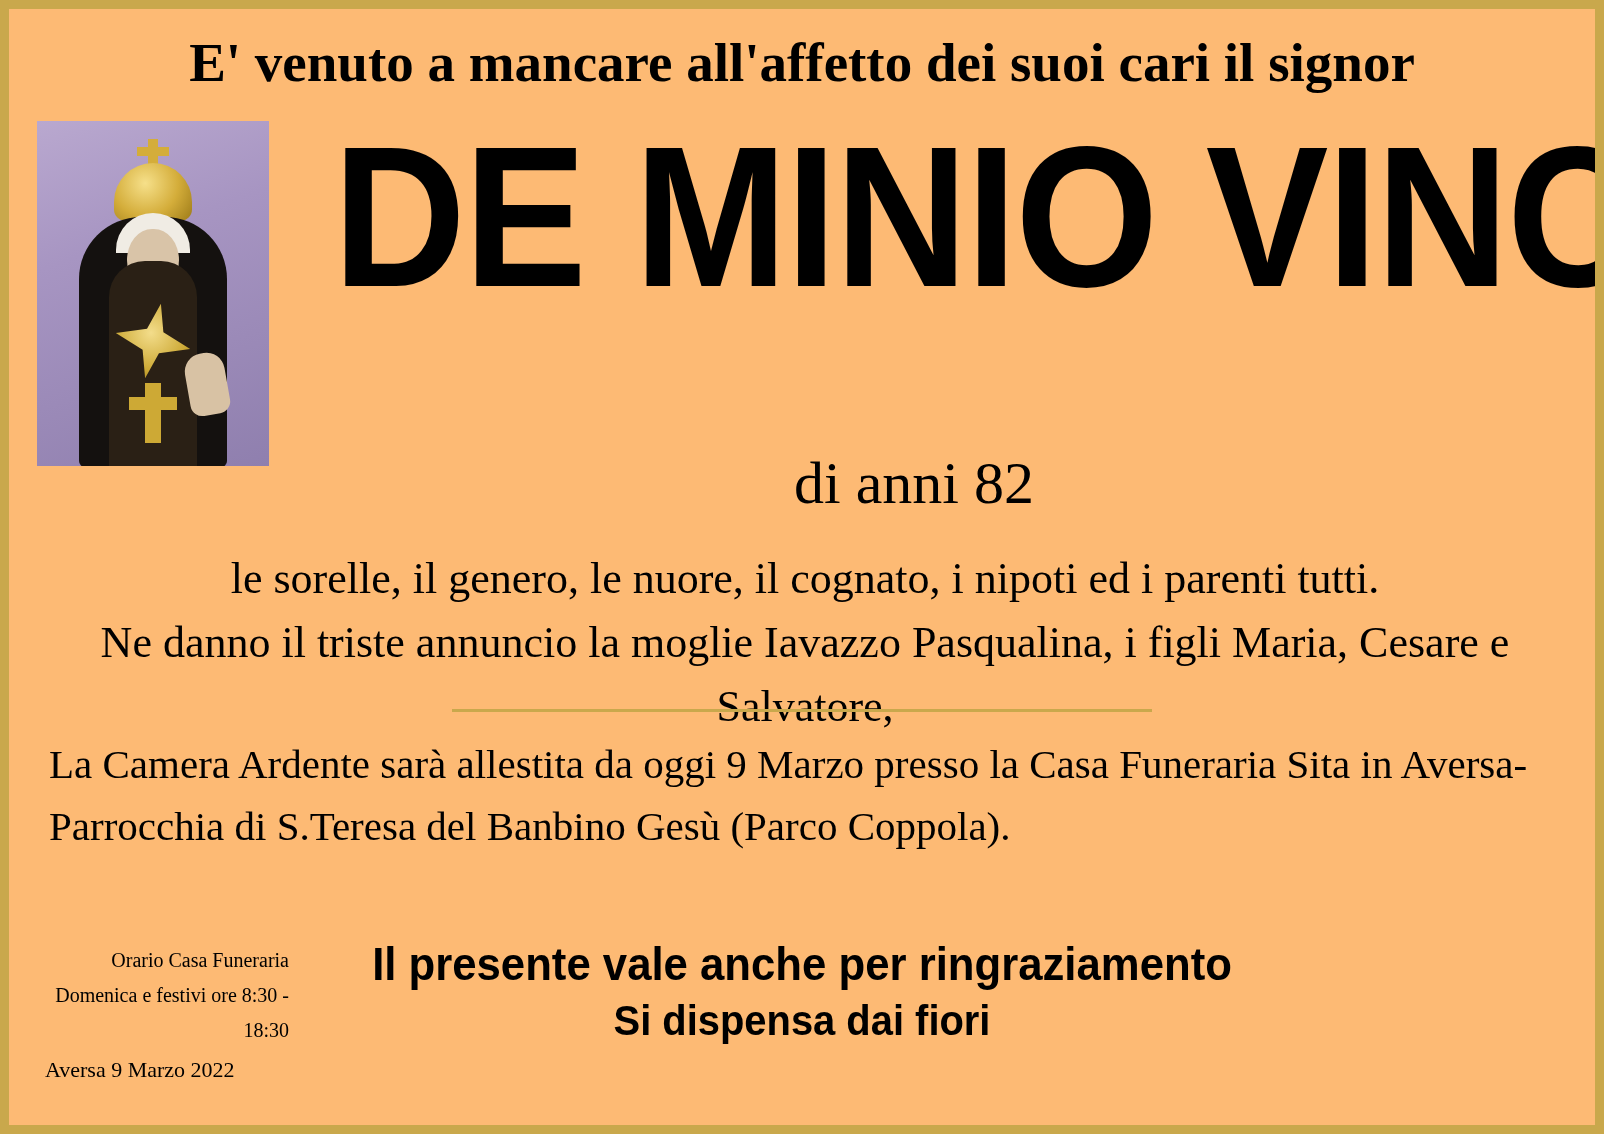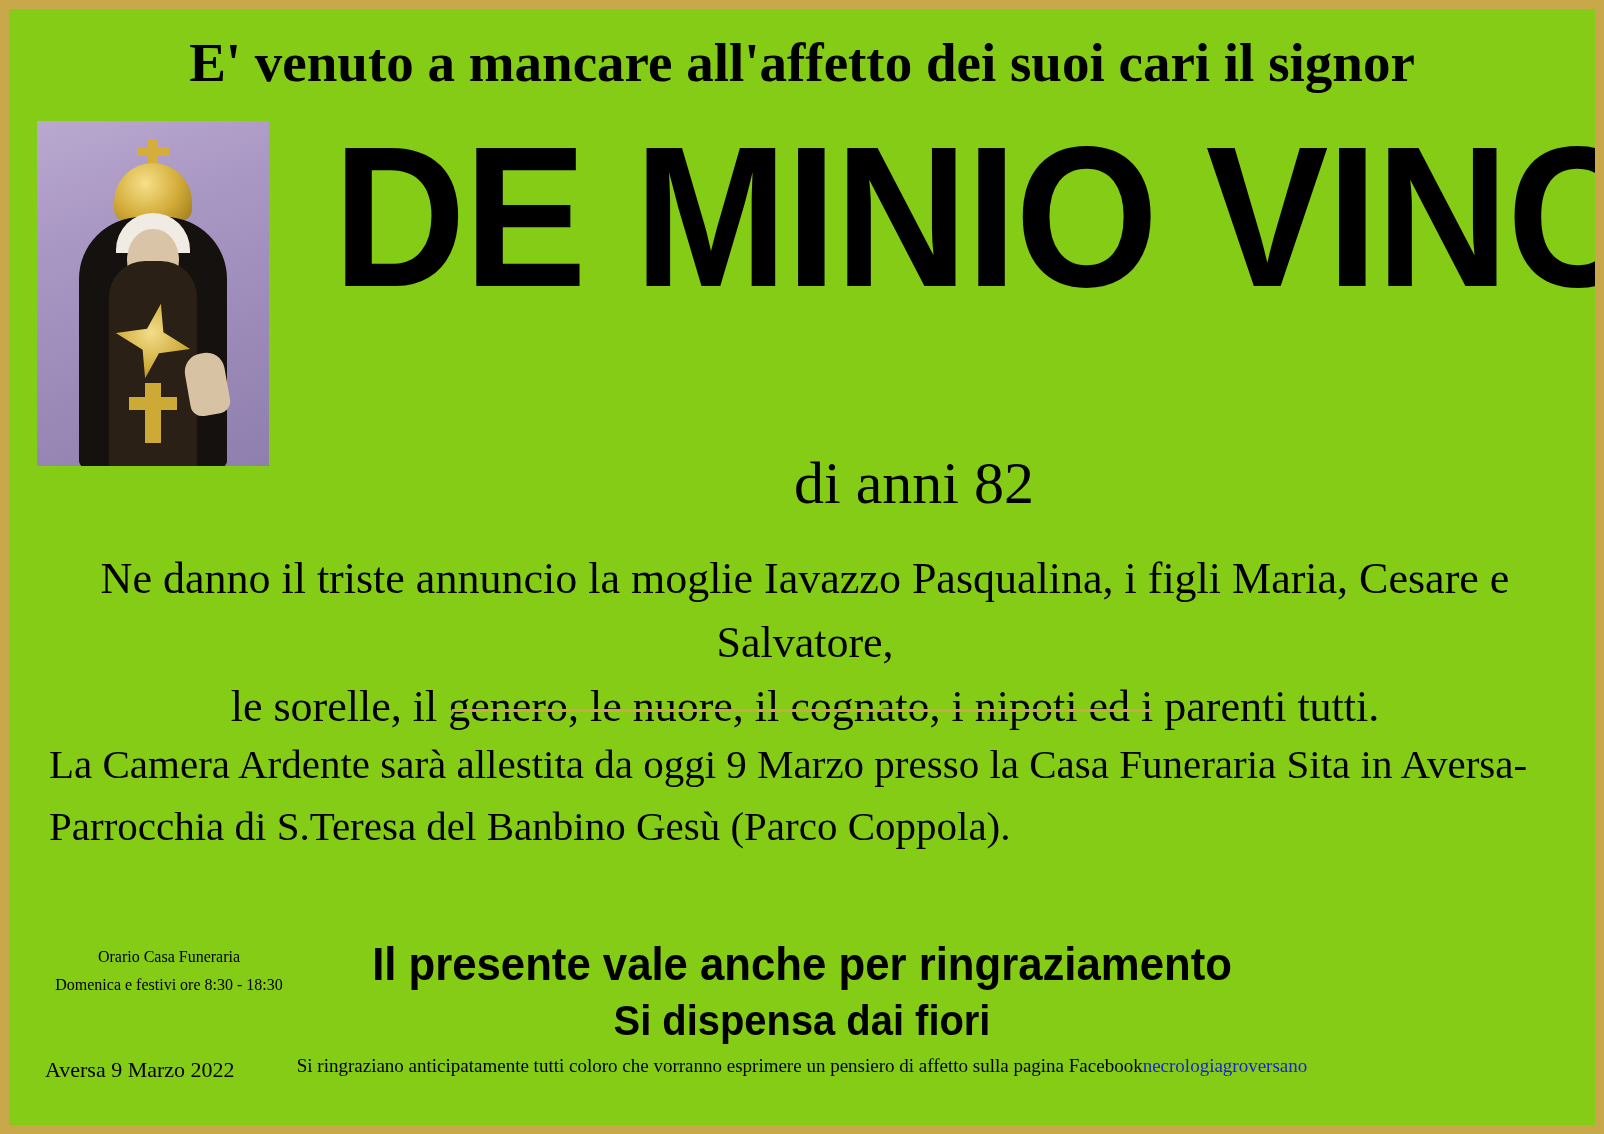--- a/index.html
+++ b/index.html
@@ -4,21 +4,21 @@
 <style>
   html, body {
     margin: 0;
     padding: 0;
     background: #ffffff;
   }
   .page {
     position: relative;
     width: 1604px;
     height: 1134px;
-    background: #84cc16;
+    background: #fdba74;
     box-sizing: border-box;
     border: 9px solid #c9a84c;
     font-family: "Liberation Serif", serif;
     color: #000000;
     overflow: hidden;
   }
   .inner {
     position: absolute;
     inset: 0;
     padding: 0;
@@ -237,22 +237,22 @@
     font-size: 42px;
     transform: scaleX(0.95);
   }
 
   
   .hours {
     position: absolute;
     left: 40px;
     top: 934px;
     width: 240px;
-    text-align: center;
-    font-size: 16px;
+    text-align: right;
+    font-size: 20px;
     line-height: 1.75;
   }
   .city-date {
     position: absolute;
     left: 36px;
     top: 1048px;
     font-size: 22px;
     font-weight: normal;
   }
 
@@ -301,40 +301,37 @@
       <div class="stat-inner"></div>
       <div class="chest-orn"></div>
       <div class="lower-orn"></div>
       <div class="hand"></div>
     </div>
 
     <div class="name">DE MINIO VINCENZO</div>
     <div class="age">di anni 82</div>
 
     <div class="announce">
+      <div>le sorelle, il genero, le nuore, il cognato, i nipoti ed i parenti tutti.</div>
       <div>Ne danno il triste annuncio la moglie  Iavazzo Pasqualina, i figli Maria, Cesare e Salvatore,</div>
-      <div>le sorelle, il genero, le nuore, il cognato, i nipoti ed i parenti tutti.</div>
     </div>
 
     <div class="divider"></div>
 
     <div class="details">
       <div>La Camera Ardente sarà allestita da oggi 9 Marzo presso la Casa Funeraria Sita in Aversa-</div>
       <div>Parrocchia di S.Teresa del Banbino Gesù (Parco Coppola).</div>
     </div>
 
     <div class="thanks">Il presente vale anche per ringraziamento</div>
     <div class="no-flowers">Si dispensa dai fiori</div>
 
     <div class="hours">
       <div>Orario Casa Funeraria</div>
       <div>Domenica e festivi ore 8:30 - 18:30</div>
     </div>
 
     <div class="city-date">Aversa 9 Marzo 2022</div>
 
 
-    <div class="fb-line">
-      <span>Si ringraziano anticipatamente tutti coloro che vorranno esprimere un pensiero di affetto sulla pagina Facebook</span><a class="fb-link" href="#">necrologiagroversano</a>
-    </div>
 
   </div>
 </div>
 
 </body></html>

